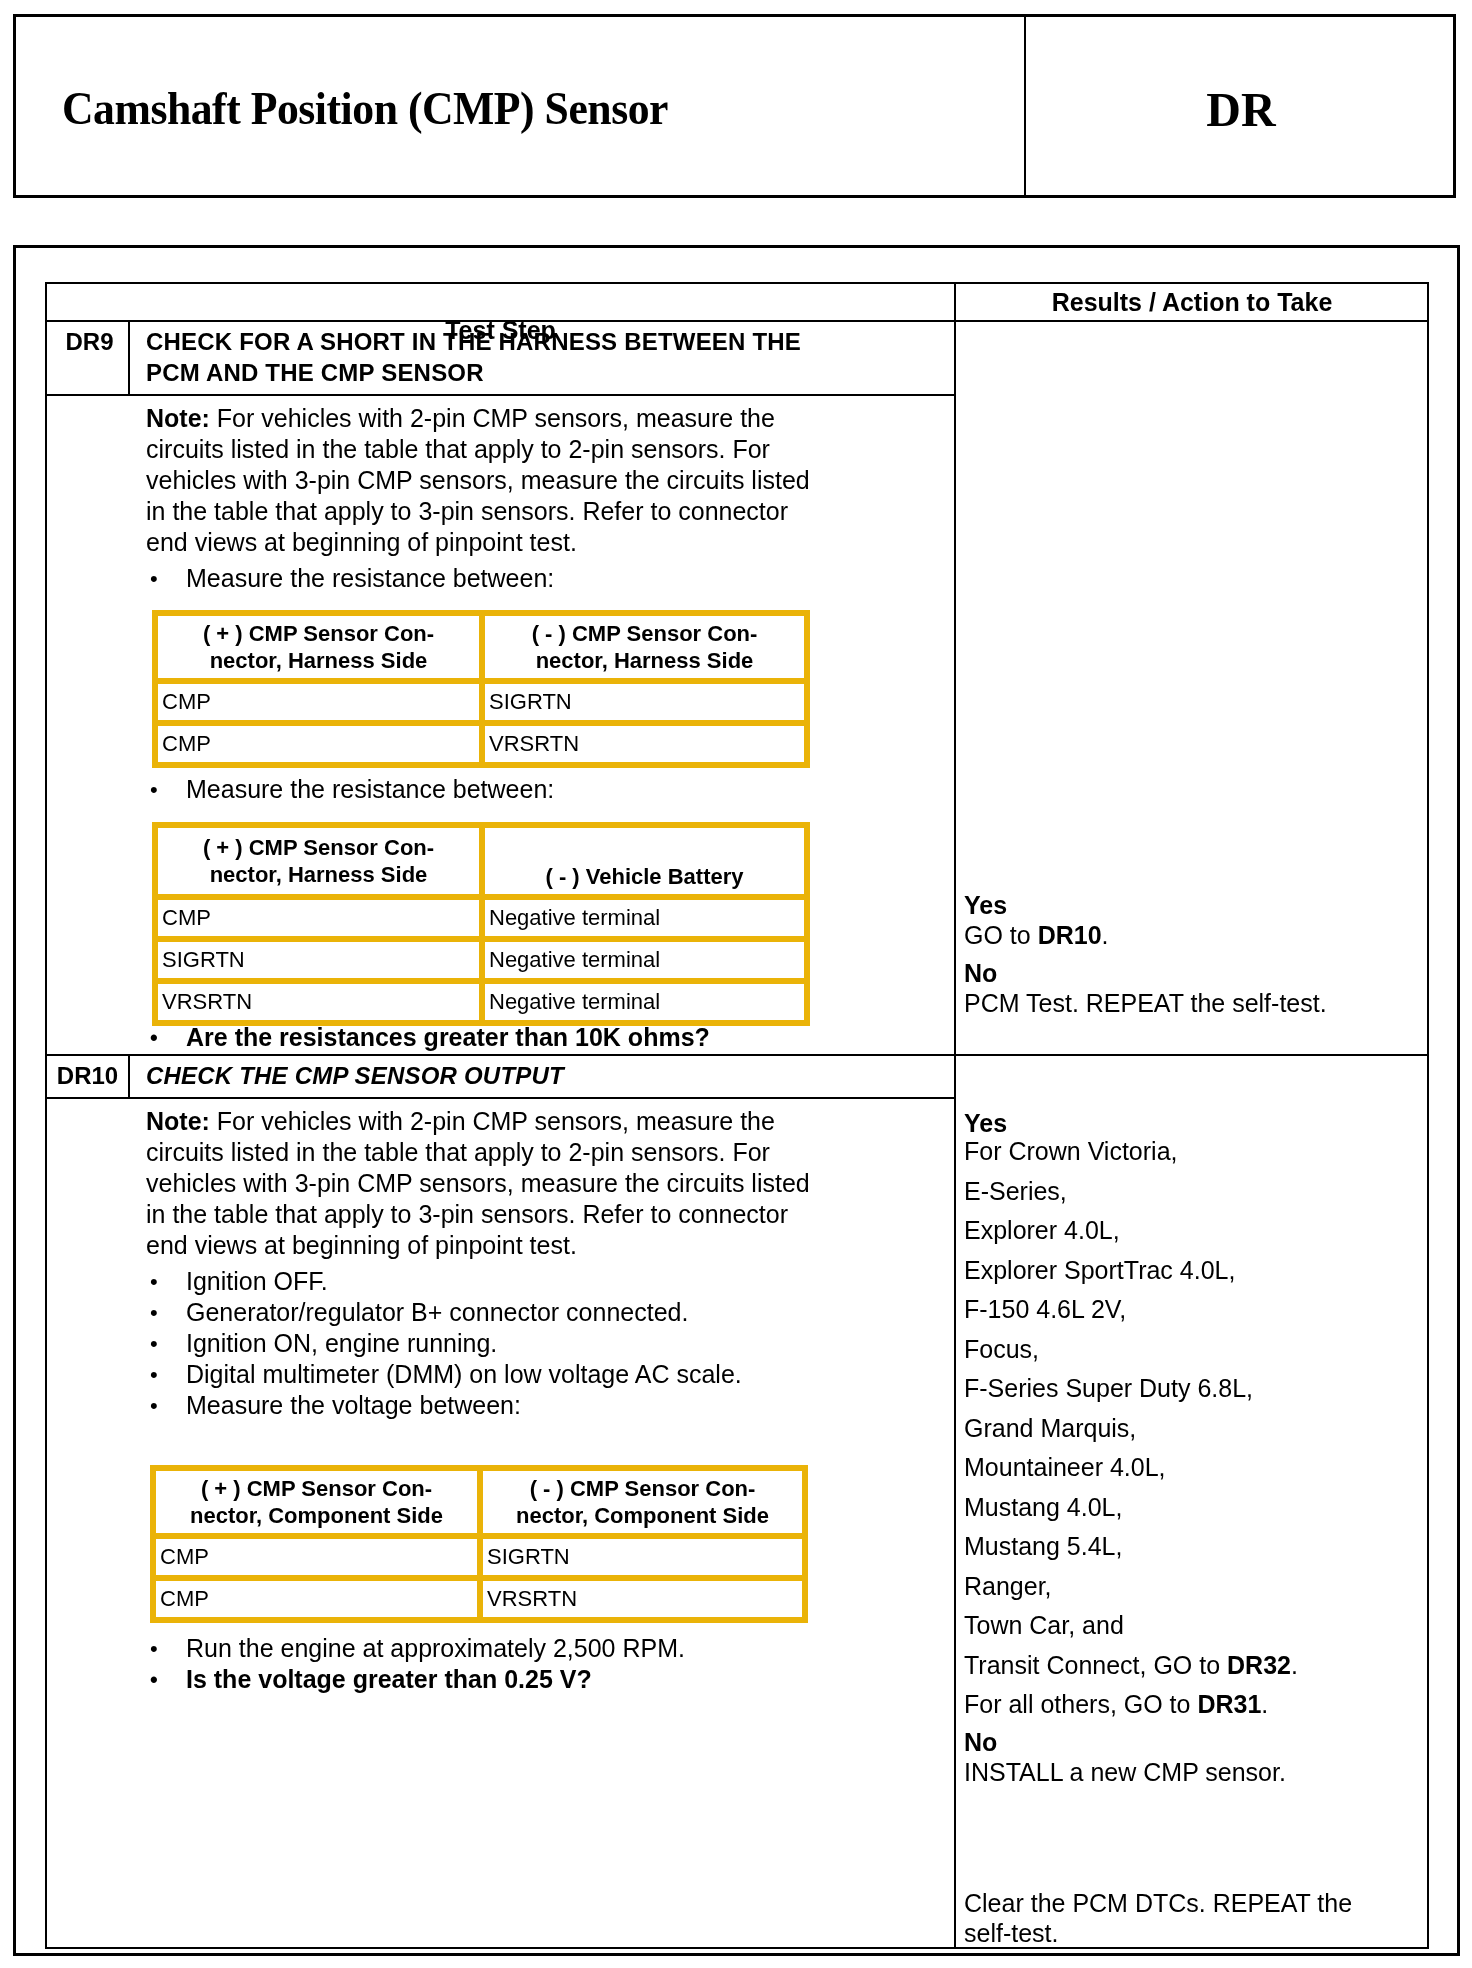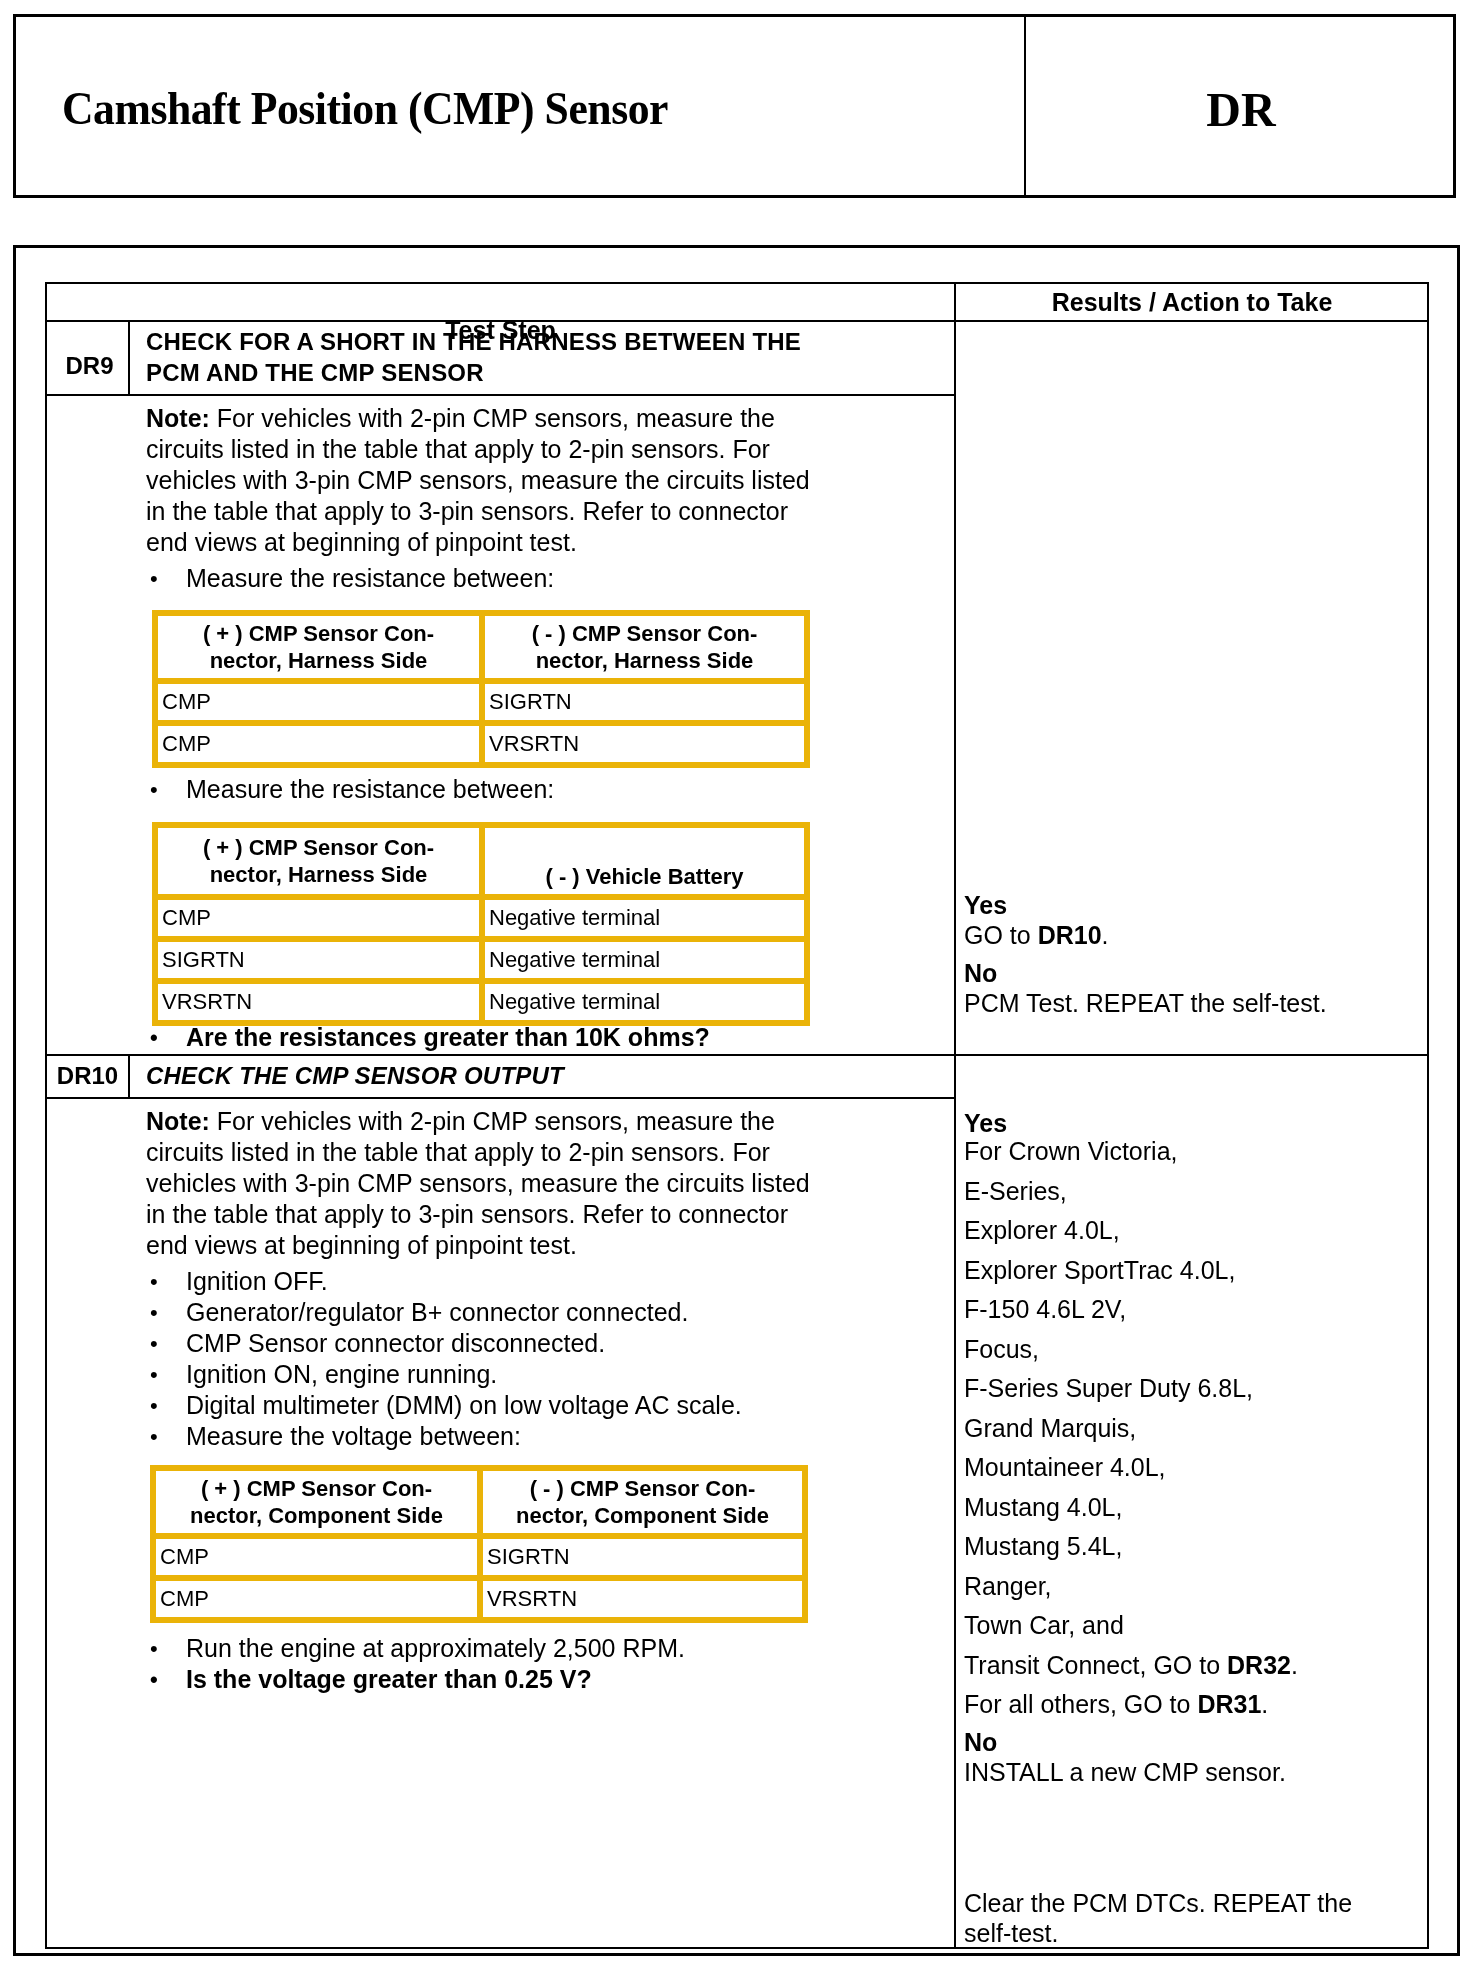--- a/index.html
+++ b/index.html
@@ -62,21 +62,21 @@
 <div class="vline" style="left:128px; top:320px; height:75px;"></div>
 <div class="hline" style="left:45px; top:394px; width:910px;"></div>
 <div class="hline" style="left:45px; top:1054px; width:1384px;"></div>
 <div class="vline" style="left:128px; top:1054px; height:44px;"></div>
 <div class="hline" style="left:45px; top:1097px; width:910px;"></div>
 
 <div class="abs col-head" style="left:47px; width:907px; top:288px;margin-top:28px;">Test Step</div>
 <div class="abs col-head" style="left:956px; width:472px; top:288px;">Results / Action to Take</div>
 
 <section>
-  <div class="abs step-id" style="left:47px; width:85px; top:328px;margin-top:24px;">DR9</div>
+  <div class="abs step-id" style="left:47px; width:85px; top:328px;">DR9</div>
   <div class="abs step-title" style="left:146px; top:326px;">
     <div>CHECK FOR A SHORT IN THE HARNESS BETWEEN THE</div>
     <div>PCM AND THE CMP SENSOR</div>
   </div>
 
   <div class="abs body-text" style="left:146px; top:403px; width:800px;">
     <div><b>Note:</b><span> For vehicles with 2-pin CMP sensors, measure the</span></div>
     <div>circuits listed in the table that apply to 2-pin sensors. For</div>
     <div>vehicles with 3-pin CMP sensors, measure the circuits listed</div>
     <div>in the table that apply to 3-pin sensors. Refer to connector</div>
@@ -166,21 +166,20 @@
     <div><b>Note:</b><span> For vehicles with 2-pin CMP sensors, measure the</span></div>
     <div>circuits listed in the table that apply to 2-pin sensors. For</div>
     <div>vehicles with 3-pin CMP sensors, measure the circuits listed</div>
     <div>in the table that apply to 3-pin sensors. Refer to connector</div>
     <div>end views at beginning of pinpoint test.</div>
   </div>
 
   <ul class="bul abs" style="left:146px; top:1266px;">
     <li>Ignition OFF.</li>
     <li>Generator/regulator B+ connector connected.</li>
-    <li>CMP Sensor connector disconnected.</li>
     <li>Ignition ON, engine running.</li>
     <li>Digital multimeter (DMM) on low voltage AC scale.</li>
     <li>Measure the voltage between:</li>
   </ul>
 
   <table class="sub" style="left:150px; top:1465px;">
     <colgroup>
         <col class="c1">
         <col class="c2">
       </colgroup>

